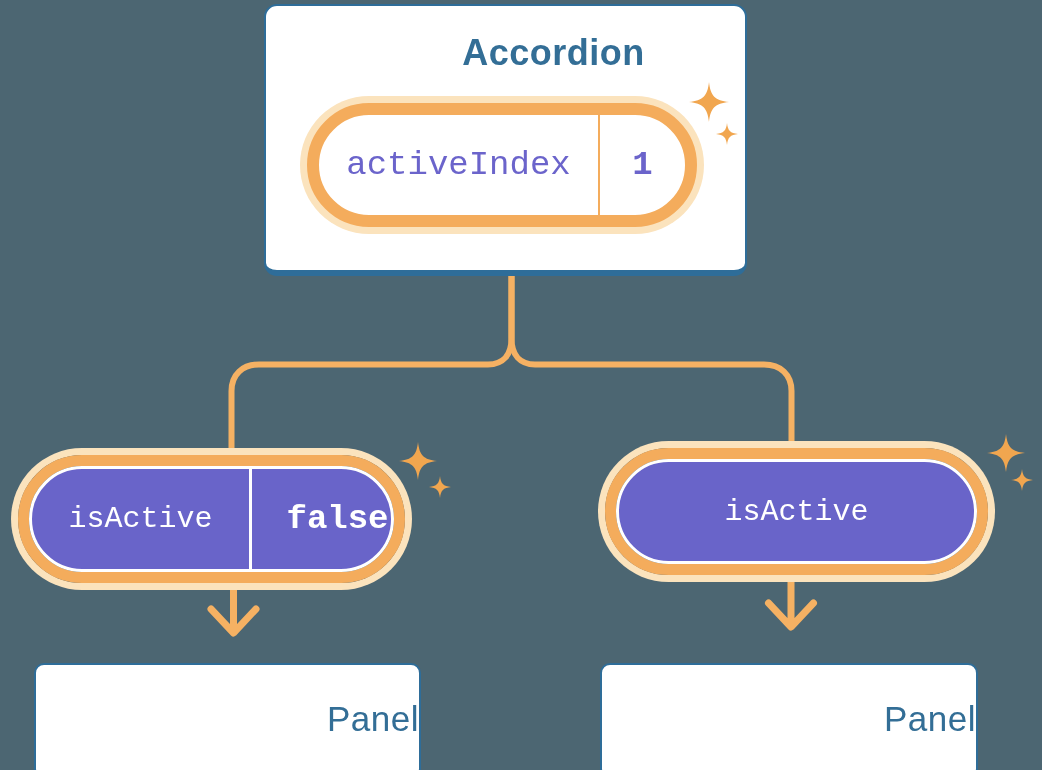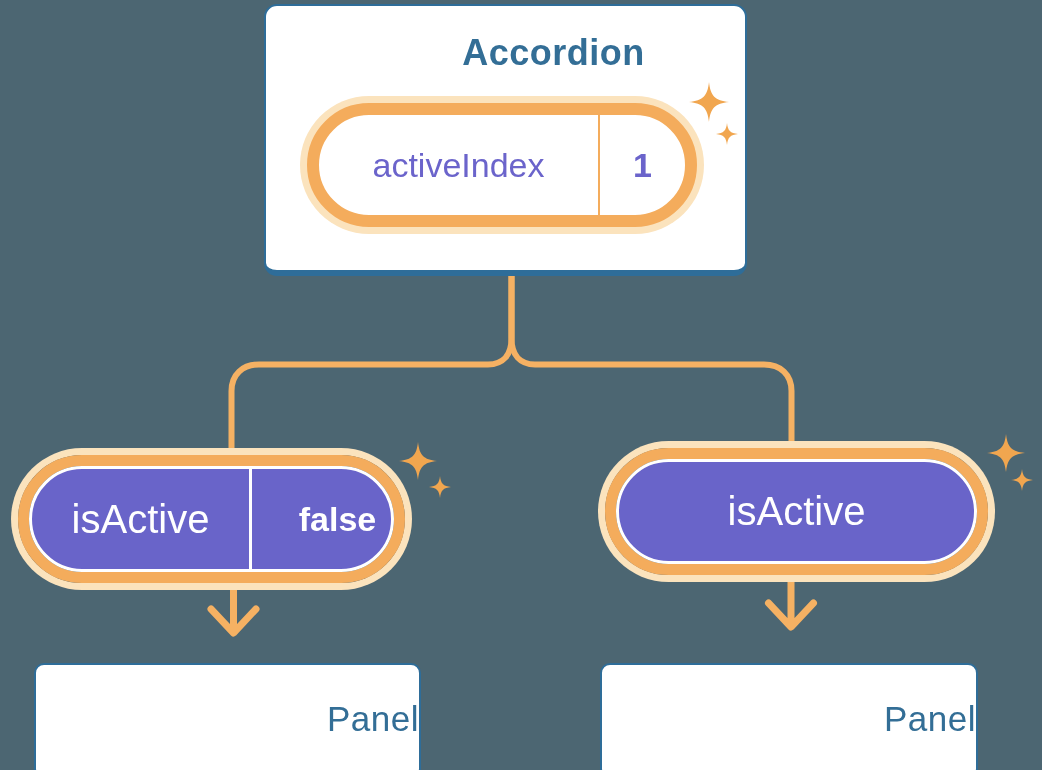--- a/index.html
+++ b/index.html
@@ -72,20 +72,21 @@
   .panel-right { left: 600px; top: 647px; width: 378px; height: 116px; }
 
   .pill {
     position: absolute;
     border-radius: 999px;
     border: 12px solid var(--pill-ring, #F4AC5C);
     box-shadow: 0 0 0 7px var(--pill-glow, #FBE3BD);
     display: flex;
     align-items: stretch;
     z-index: 3;
+    font-family: Liberation Mono, monospace;
   }
   .state-pill {
     left: 307px; top: 103px;
     width: 390px; height: 124px;
     background: #ffffff;
   }
   .state-pill .pill-label {
     flex: 1;
     display: flex; align-items: center; justify-content: center;
     font-size: 34px;
@@ -111,21 +112,21 @@
     display: flex;
     align-items: stretch;
     background: var(--prop-pill-fill, #6964C9);
     border: 3px solid #ffffff;
     border-radius: 999px;
     overflow: hidden;
   }
   .prop-pill .pill-label {
     flex: 1;
     display: flex; align-items: center; justify-content: center;
-    font-size: 40px;
+    font-size: 30px;
     color: var(--prop-text, #FFFFFF);
   }
   .prop-pill .pill-value {
     width: 142px;
     border-left: 3px solid #ffffff;
     display: flex; align-items: center; justify-content: center;
     font-size: 34px;
     font-weight: 700;
     color: var(--prop-text, #FFFFFF);
     padding-left: 32px;

